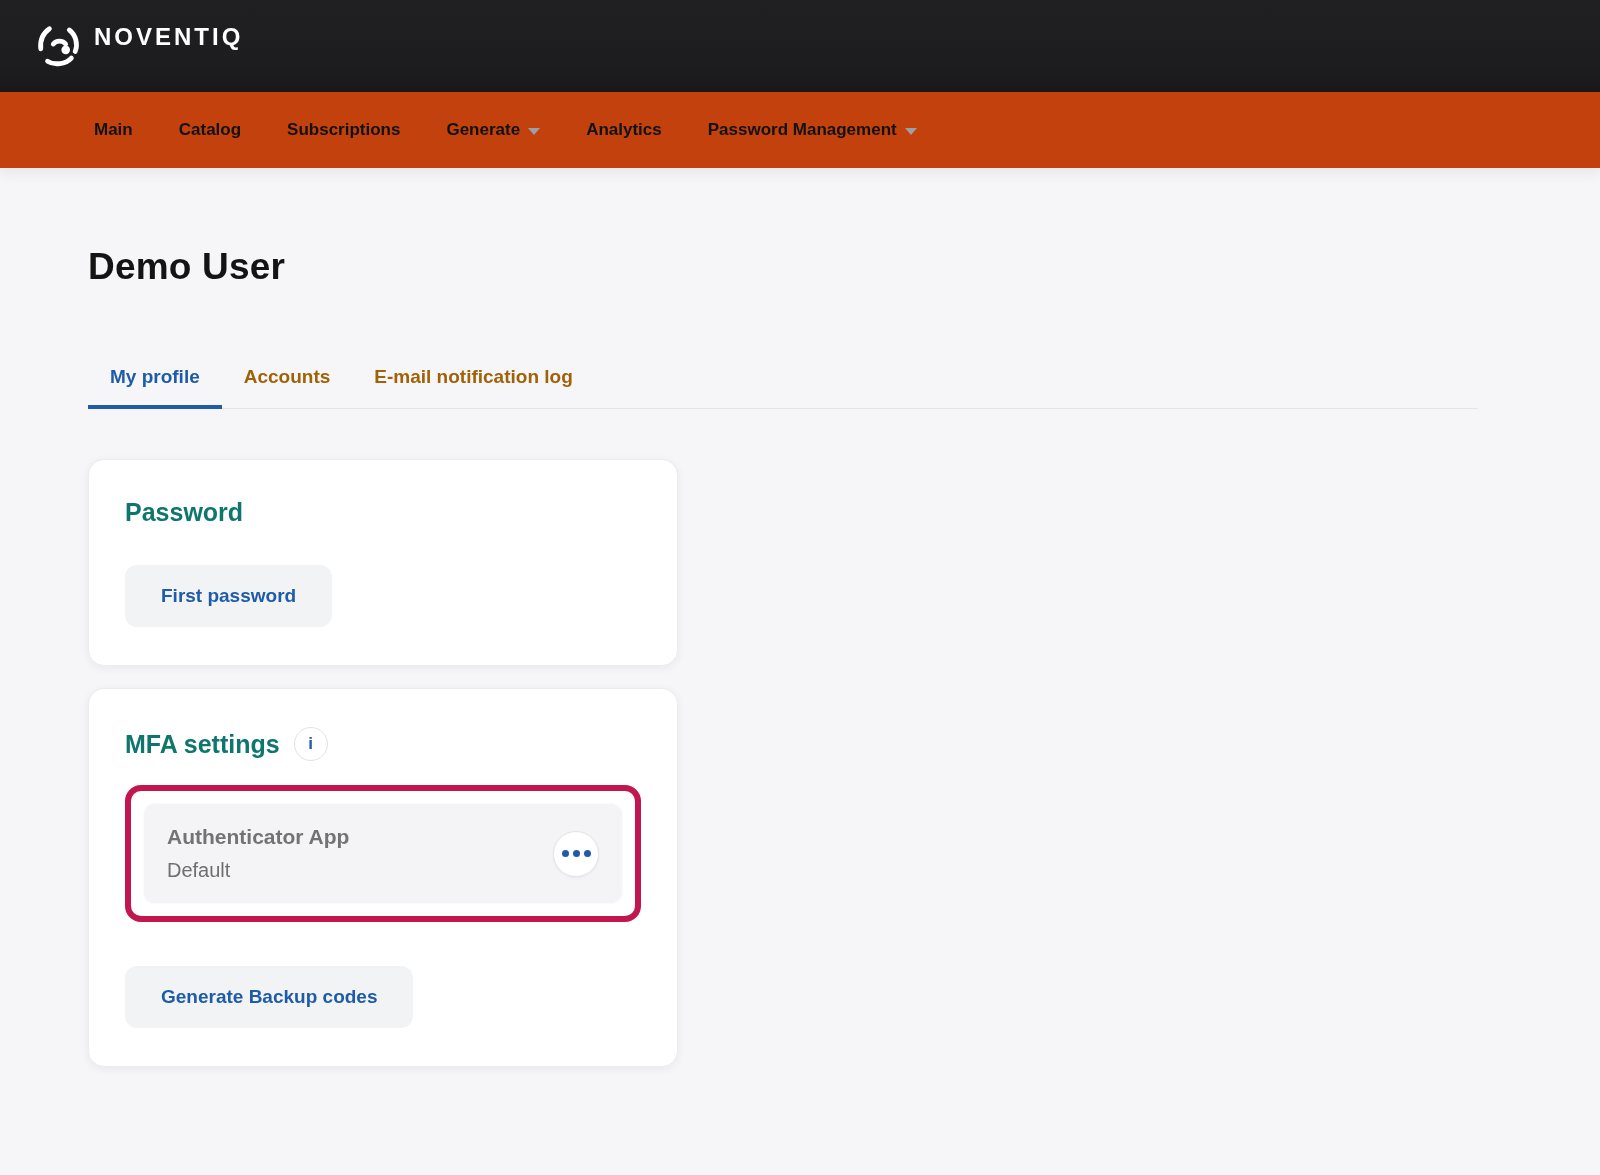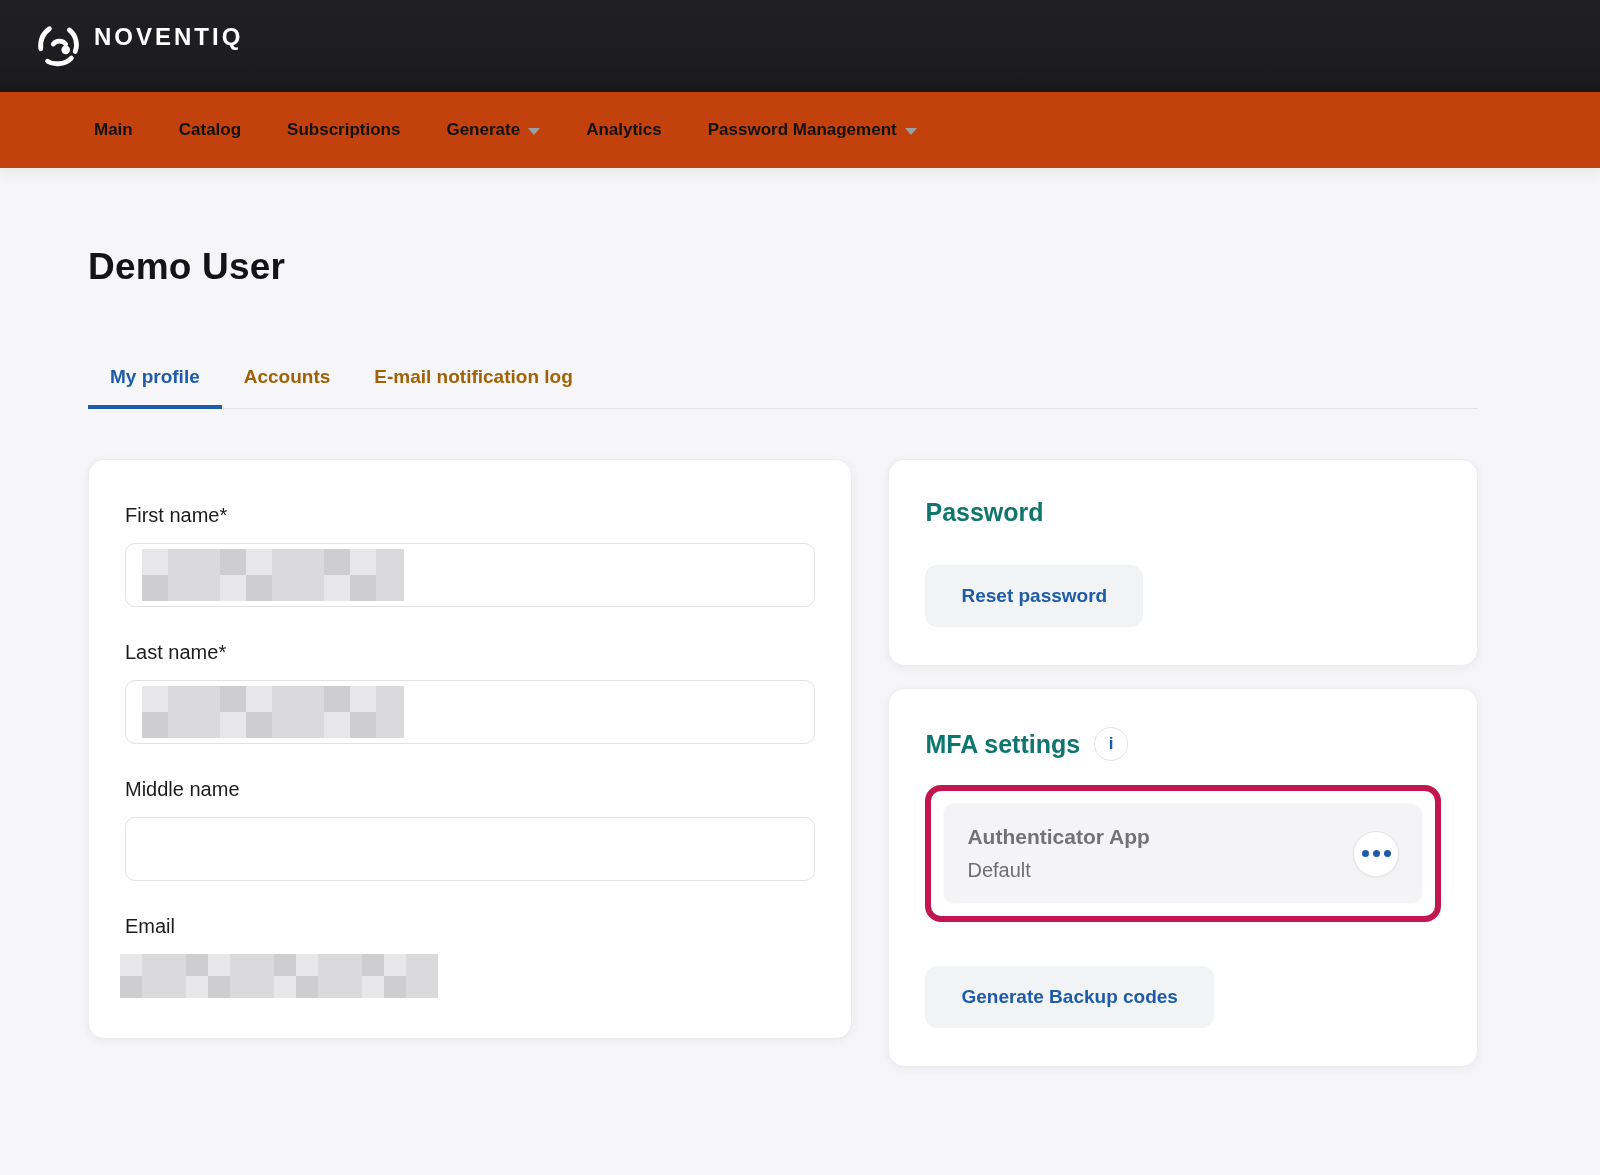--- a/index.html
+++ b/index.html
@@ -194,53 +194,26 @@
     <div class="tab">
       <span>Accounts</span>
     </div>
     <div class="tab">
       <span>E-mail notification log</span>
     </div>
   </div>
 
   <div class="columns">
 
-    <section class="card form-card">
-
-      <div class="field">
-        <div class="field-label">First name*</div>
-        <div class="text-input">
-          <span class="mosaic mosaic-name"></span>
-        </div>
-      </div>
-
-      <div class="field">
-        <div class="field-label">Last name*</div>
-        <div class="text-input">
-          <span class="mosaic mosaic-name"></span>
-        </div>
-      </div>
-
-      <div class="field">
-        <div class="field-label">Middle name</div>
-        <div class="text-input"></div>
-      </div>
-
-      <div class="field">
-        <div class="field-label">Email</div>
-        <span class="mosaic mosaic-email" style="display:block;"></span>
-      </div>
-
-    </section>
 
     <div class="right-col">
 
       <section class="card panel">
         <h2 class="panel-title">Password</h2>
-        <button class="gray-btn">Reset password</button>
+        <button class="gray-btn">First password</button>
       </section>
 
       <section class="card panel">
         <div class="mfa-head">
           <h2 class="panel-title">MFA settings</h2>
           <span class="info-badge">i</span>
         </div>
 
         <div class="highlight-box">
           <div class="mfa-item">

